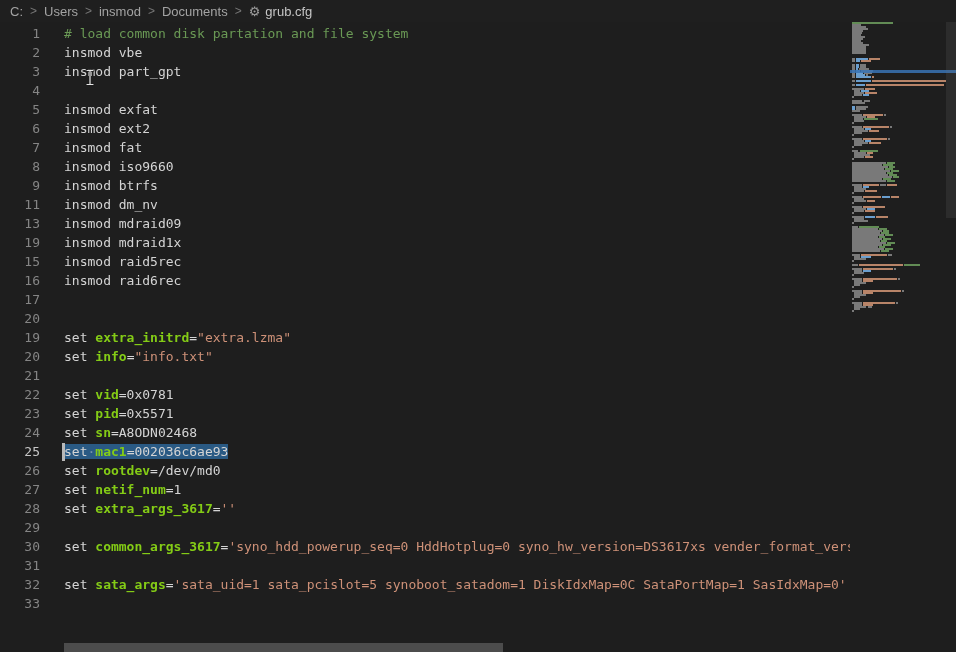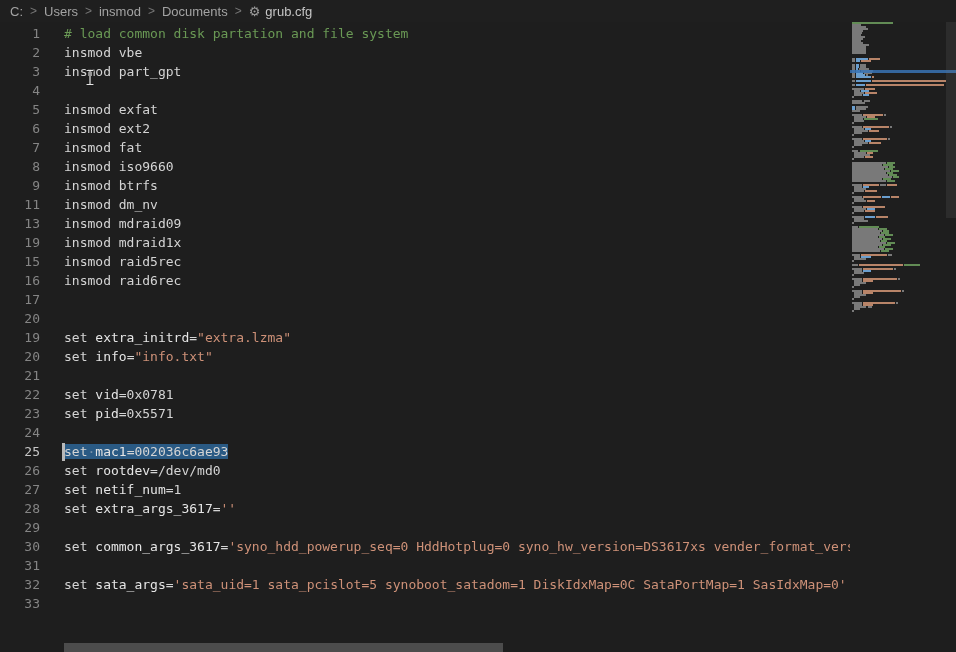--- a/index.html
+++ b/index.html
@@ -14,21 +14,21 @@
   .file-crumb{display:flex;align-items:center;color:#c5c5c5;}
   .gear{font-size:13px;color:#9d9d9d;margin-right:5px;line-height:1;}
   
   .editor{position:absolute;top:22px;left:0;right:0;bottom:0;}
   .lines{position:absolute;top:2px;left:0;width:850px;overflow:hidden;}
   .row{display:flex;height:19px;line-height:19px;font-size:13px;white-space:pre;}
   .num{flex:none;width:40px;text-align:right;color:#858585;}
   .num.active{color:#c6c6c6;}
   .code{flex:none;margin-left:24px;color:#d4d4d4;}
   .tk-p{color:#d4d4d4;}
-  .tk-v{color:#e5e5e5;}
+  .tk-v{color:#84cc16;font-weight:bold;}
   .tk-s{color:#ce9178;}
   .tk-c{color:#6a9955;}
   .tk-w{color:rgba(212,212,212,0.45);}
   .sel{background:#2a5a84;}
   .caret{position:absolute;left:62px;width:2.5px;height:18px;background:#b8b8b8;}
   
   .minimap{position:absolute;top:22px;left:850px;width:106px;bottom:0;cursor:pointer;}
   .mm-clip{position:absolute;top:0;left:2px;width:96px;overflow:hidden;}
   .mm-row{position:relative;height:2px;}
   .mm-seg{position:absolute;top:0;height:1.7px;}
@@ -79,21 +79,21 @@
         <div class="row"><span class="num">19</span><span class="code"><span class="tk-p">insmod mdraid1x</span></span></div>
         <div class="row"><span class="num">15</span><span class="code"><span class="tk-p">insmod raid5rec</span></span></div>
         <div class="row"><span class="num">16</span><span class="code"><span class="tk-p">insmod raid6rec</span></span></div>
         <div class="row"><span class="num">17</span><span class="code"></span></div>
         <div class="row"><span class="num">20</span><span class="code"></span></div>
         <div class="row"><span class="num">19</span><span class="code"><span class="tk-p">set </span><span class="tk-v">extra_initrd</span><span class="tk-p">=</span><span class="tk-s">"extra.lzma"</span></span></div>
         <div class="row"><span class="num">20</span><span class="code"><span class="tk-p">set </span><span class="tk-v">info</span><span class="tk-p">=</span><span class="tk-s">"info.txt"</span></span></div>
         <div class="row"><span class="num">21</span><span class="code"></span></div>
         <div class="row"><span class="num">22</span><span class="code"><span class="tk-p">set </span><span class="tk-v">vid</span><span class="tk-p">=0x0781</span></span></div>
         <div class="row"><span class="num">23</span><span class="code"><span class="tk-p">set </span><span class="tk-v">pid</span><span class="tk-p">=0x5571</span></span></div>
-        <div class="row"><span class="num">24</span></div>
+        <div class="row"><span class="num">24</span><span class="code"><span class="tk-p">set </span><span class="tk-v">sn</span><span class="tk-p">=A8ODN02468</span></span></div>
         <div class="row" style="position: relative;"><span class="num active">25</span><span class="caret" style="top: 0.5px;"></span><span class="code"><span class="sel"><span class="tk-p">set</span><span class="tk-w">·</span><span class="tk-v">mac1</span><span class="tk-p">=002036c6ae93</span></span></span></div>
         <div class="row"><span class="num">26</span><span class="code"><span class="tk-p">set </span><span class="tk-v">rootdev</span><span class="tk-p">=/dev/md0</span></span></div>
         <div class="row"><span class="num">27</span><span class="code"><span class="tk-p">set </span><span class="tk-v">netif_num</span><span class="tk-p">=1</span></span></div>
         <div class="row"><span class="num">28</span><span class="code"><span class="tk-p">set </span><span class="tk-v">extra_args_3617</span><span class="tk-p">=</span><span class="tk-s">''</span></span></div>
         <div class="row"><span class="num">29</span><span class="code"></span></div>
         <div class="row"><span class="num">30</span><span class="code"><span class="tk-p">set </span><span class="tk-v">common_args_3617</span><span class="tk-p">=</span><span class="tk-s">'syno_hdd_powerup_seq=0 HddHotplug=0 syno_hw_version=DS3617xs vender_format_versi</span></span></div>
         <div class="row"><span class="num">31</span><span class="code"></span></div>
         <div class="row"><span class="num">32</span><span class="code"><span class="tk-p">set </span><span class="tk-v">sata_args</span><span class="tk-p">=</span><span class="tk-s">'sata_uid=1 sata_pcislot=5 synoboot_satadom=1 DiskIdxMap=0C SataPortMap=1 SasIdxMap=0'</span></span></div>
         <div class="row"><span class="num">33</span><span class="code"></span></div>
       </div>

